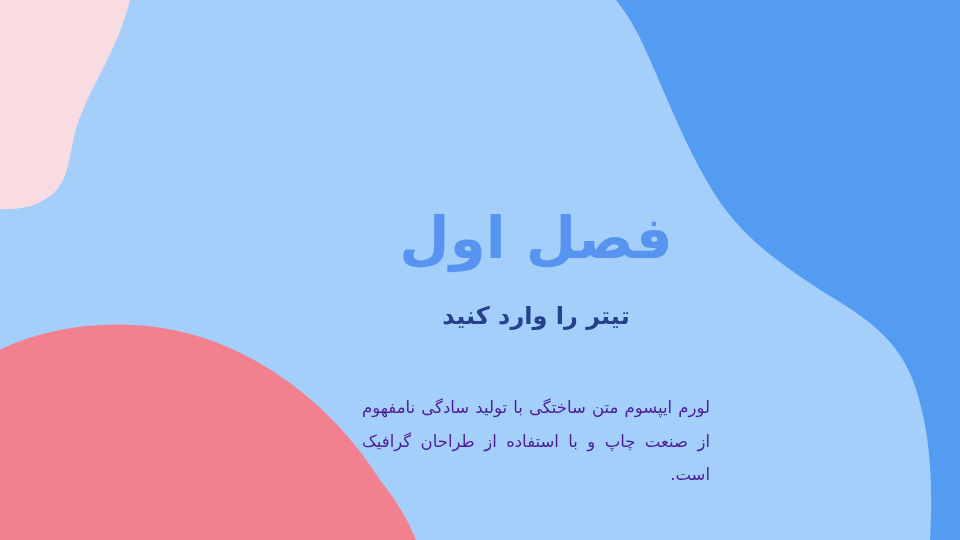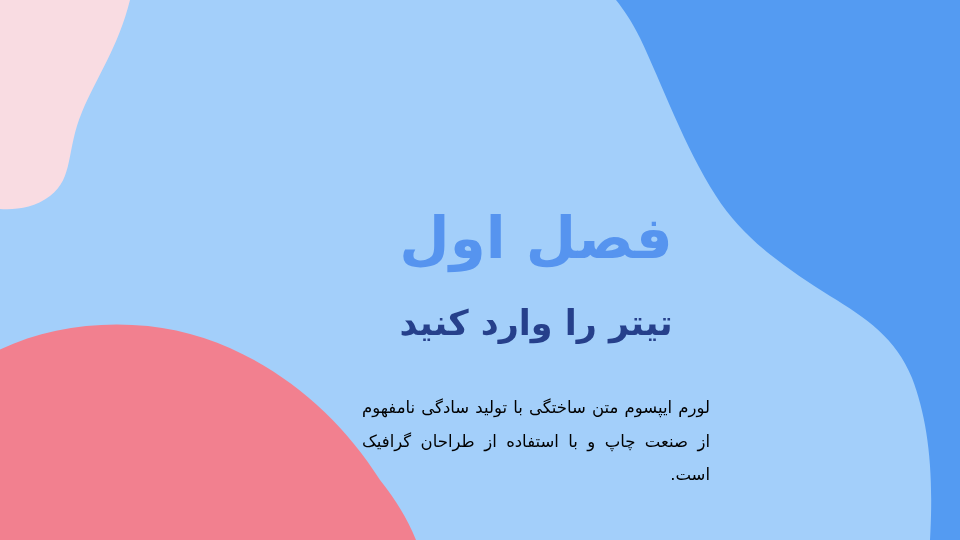--- a/index.html
+++ b/index.html
@@ -41,33 +41,33 @@
     font-size: 58px;
     line-height: 1.12;
     font-weight: 700;
     color: #5694ef;
     text-align: center;
     letter-spacing: 0px;
     white-space: nowrap;
   }
   #slide-title {
     top: 302px;
-    font-size: 35px;
+    font-size: 24px;
     line-height: 1.2;
     font-weight: 700;
     color: #26408b;
     text-align: center;
     white-space: nowrap;
   }
   #body-paragraph {
     top: 391px;
     font-size: 16.5px;
     line-height: 2.04;
     font-weight: 400;
-    color: #000000;
+    color: #4c1d95;
     text-align: justify;
     text-align-last: right;
     text-justify: inter-word;
   }
 </style>
 </head>
 <body>
 
 <div id="slide">
 

